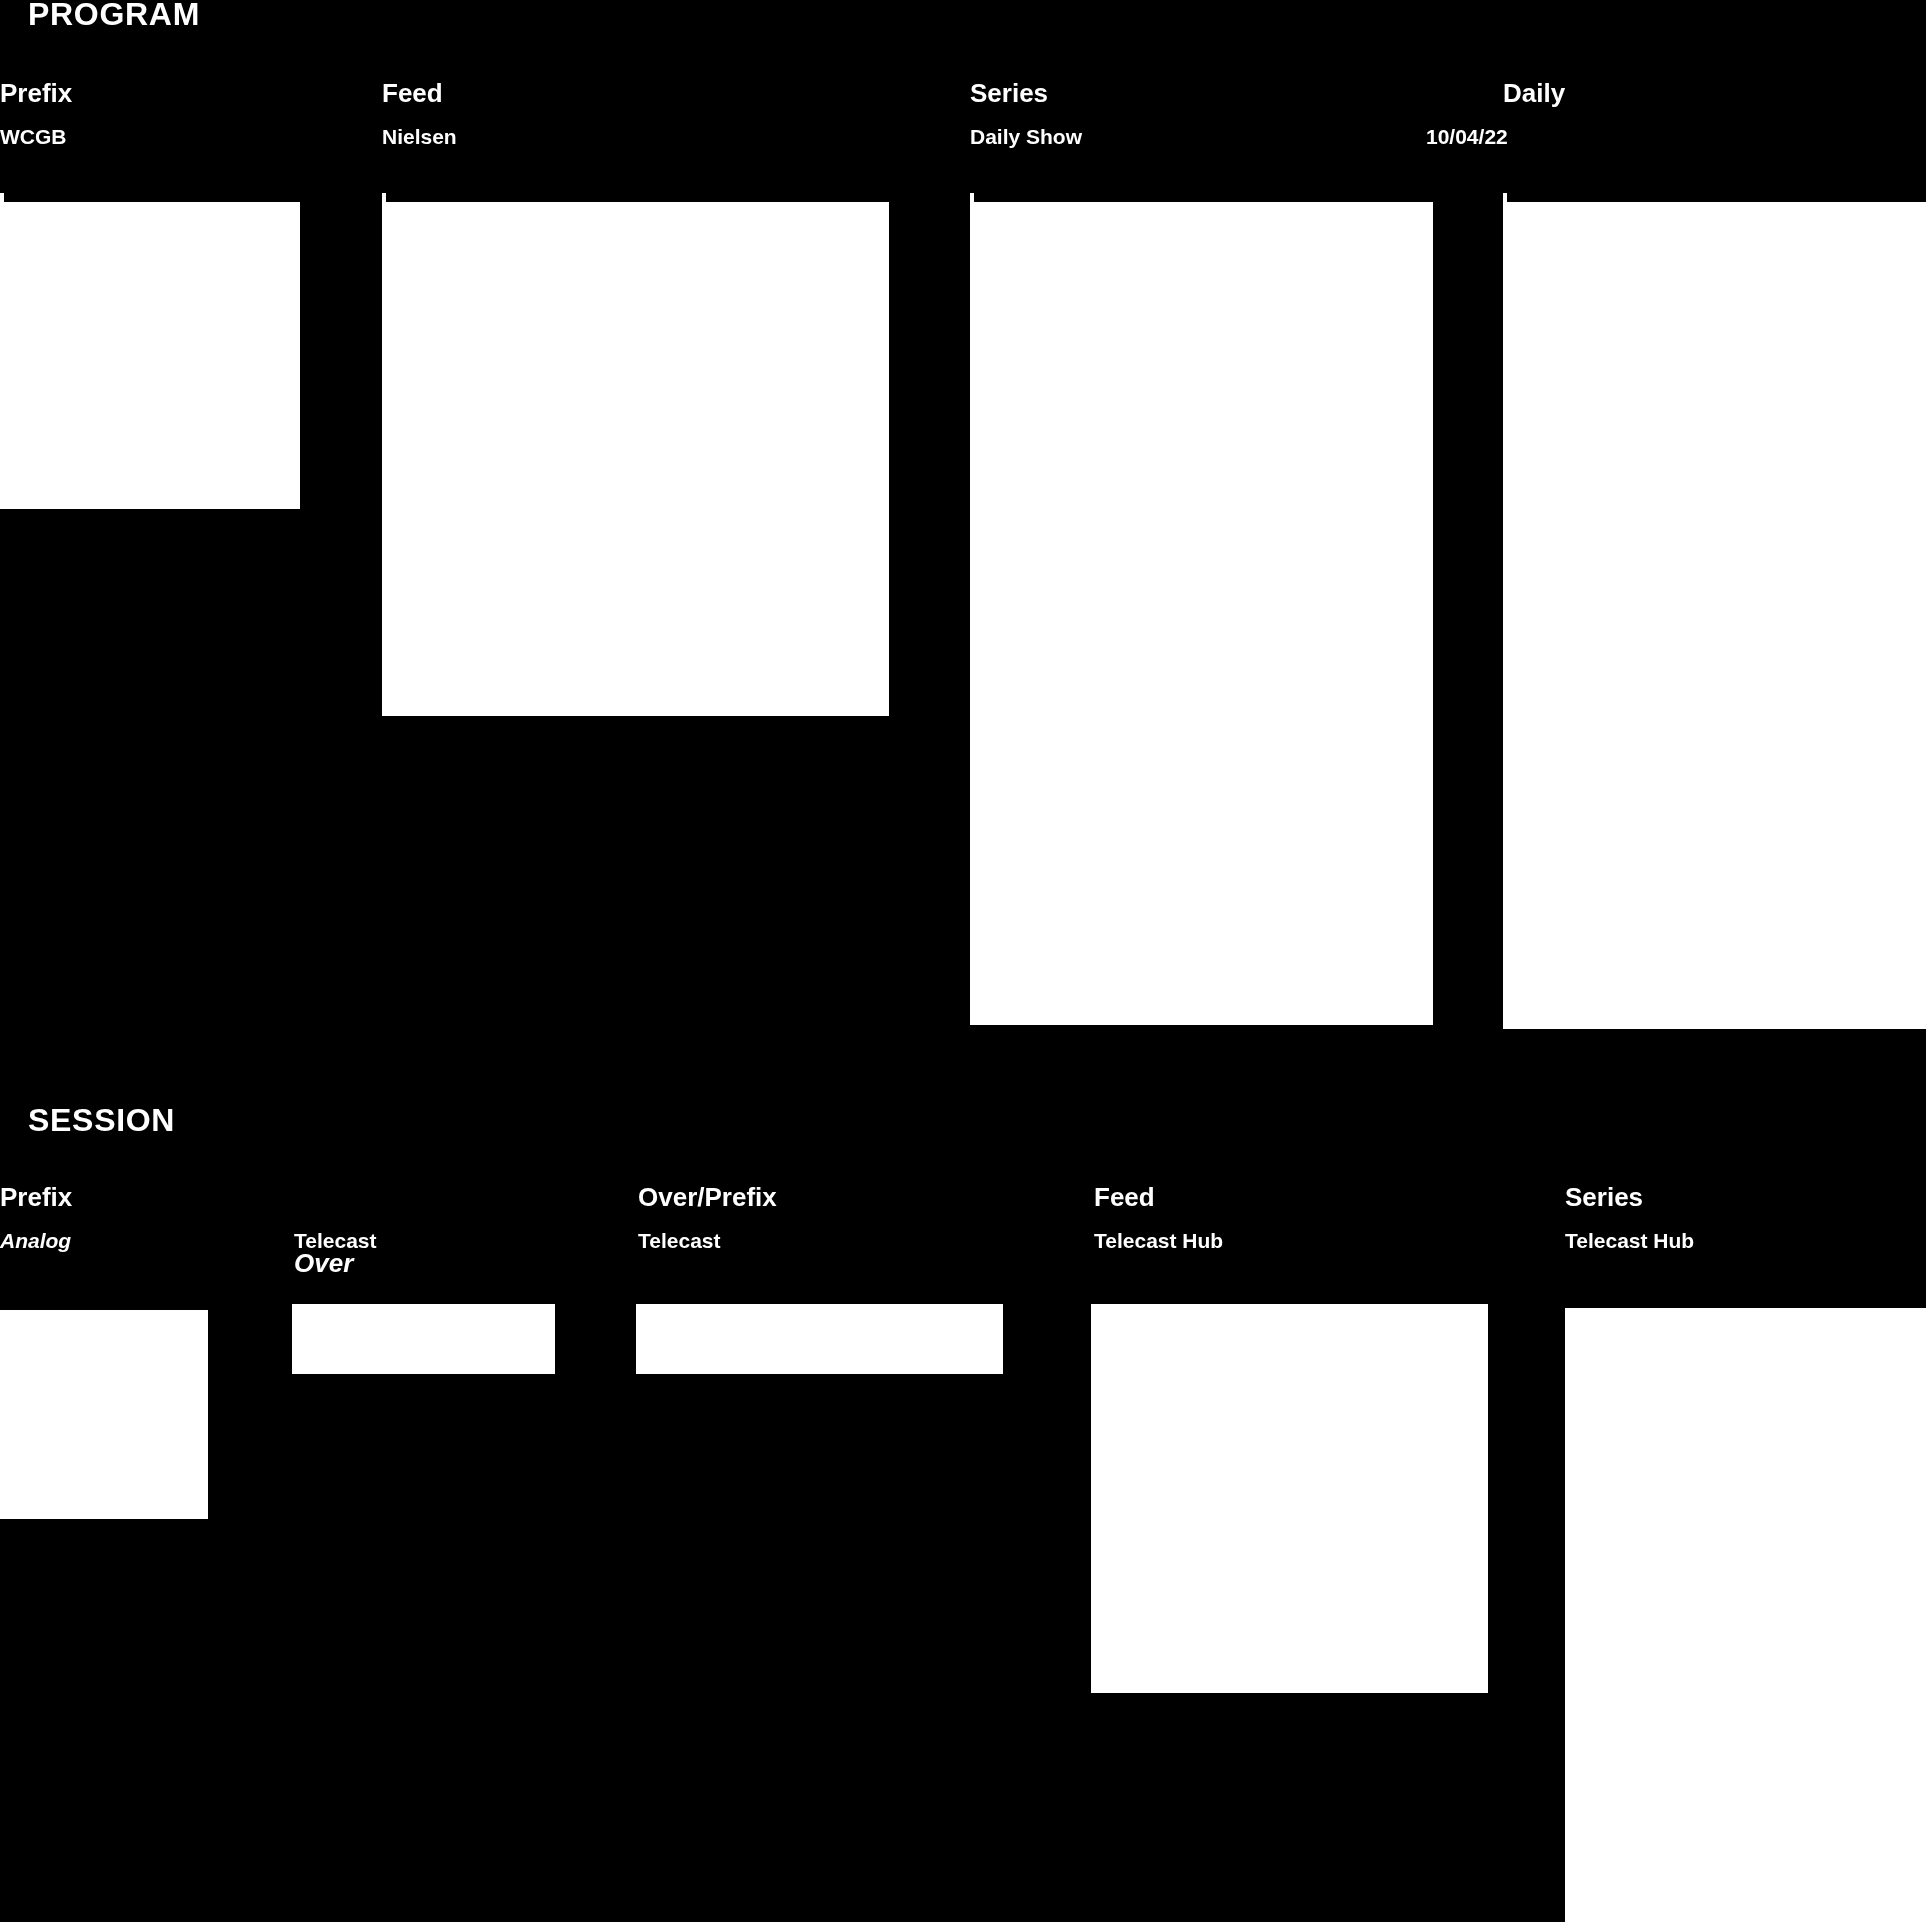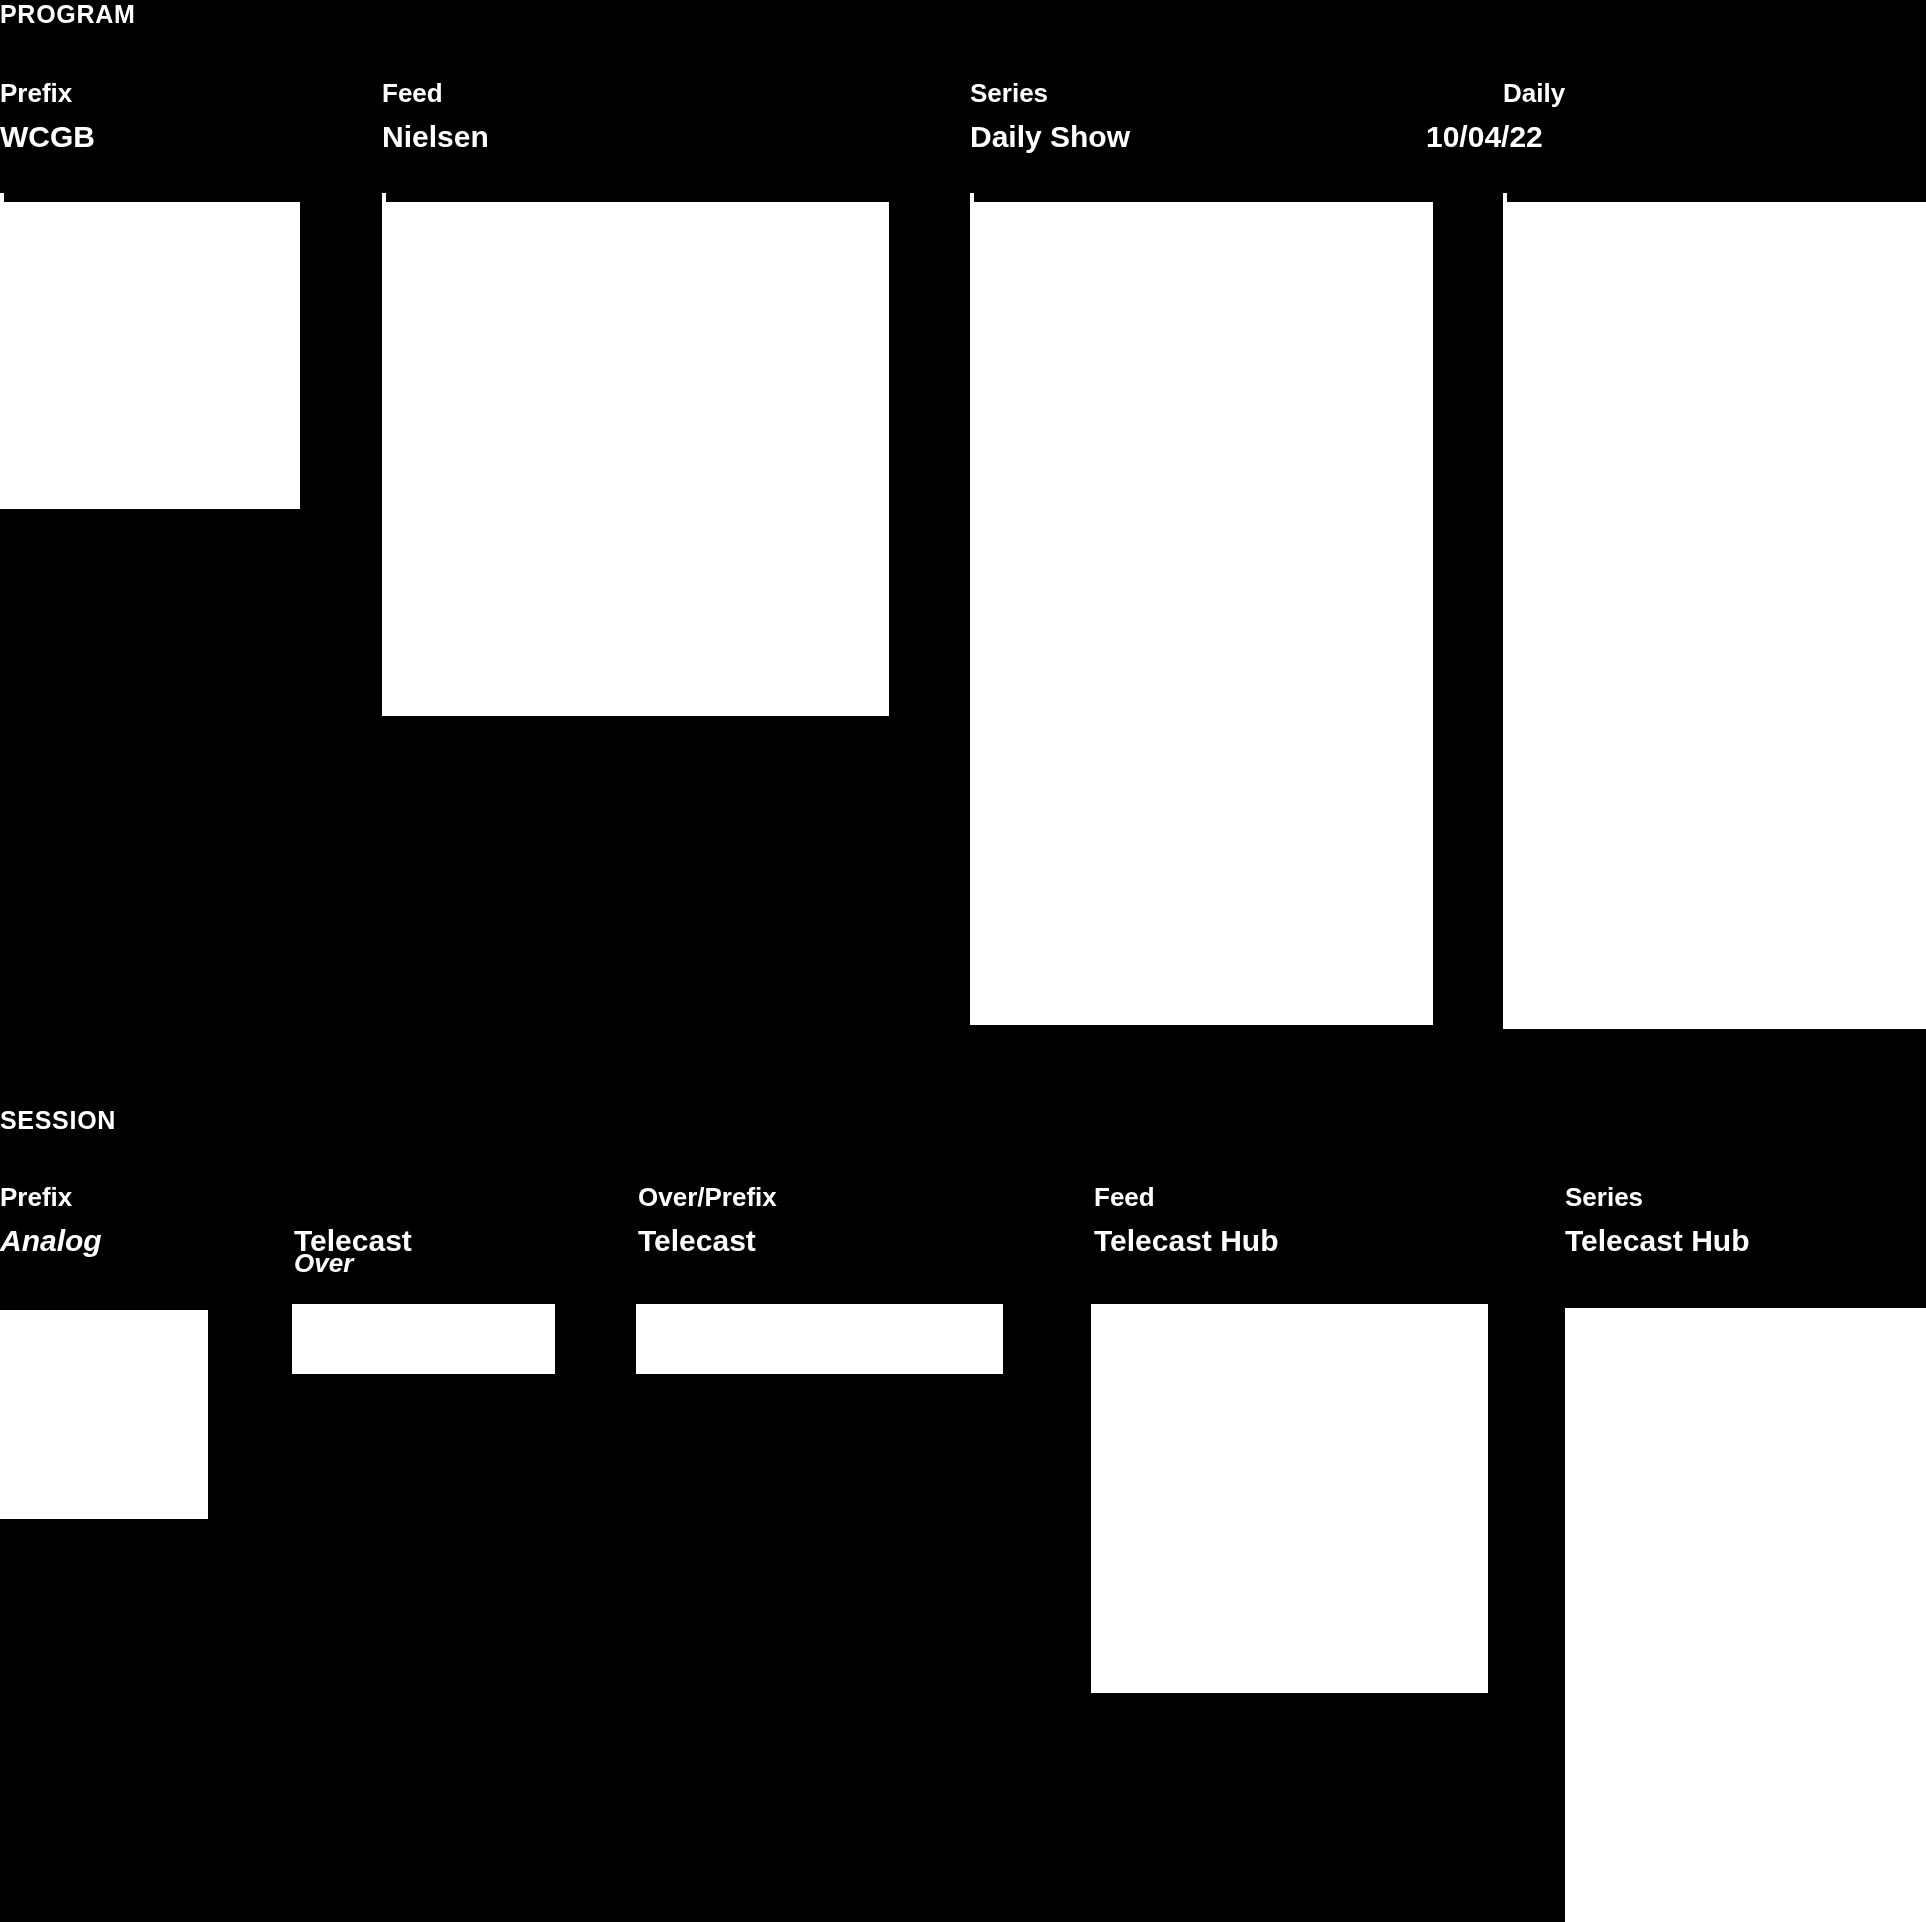--- a/index.html
+++ b/index.html
@@ -13,42 +13,43 @@
     position: relative;
     overflow: hidden;
     font-family: "Liberation Sans", sans-serif;
     color: #ffffff;
     -webkit-font-smoothing: none;
   }
 
   
   .section-title {
     position: absolute;
-    font-size: 25px;
+    font-size: 32px;
     font-weight: bold;
     letter-spacing: 0.7px;
     color: #ffffff;
     white-space: nowrap;
     line-height: 28px;
+    padding-left: 28px;
   }
 
   
   .field-label {
     position: absolute;
     font-size: 26px;
     font-weight: bold;
     color: #ffffff;
     white-space: nowrap;
     line-height: 25px;
   }
 
   
   .field-value {
     position: absolute;
-    font-size: 30px;
+    font-size: 21px;
     font-weight: bold;
     color: #ffffff;
     white-space: nowrap;
     line-height: 28px;
   }
 
   
   .panel {
     position: absolute;
     background: #ffffff;

